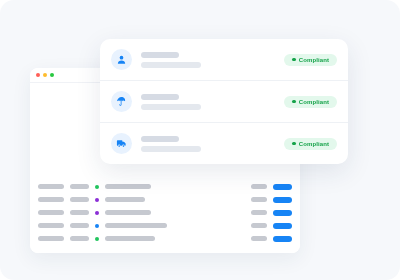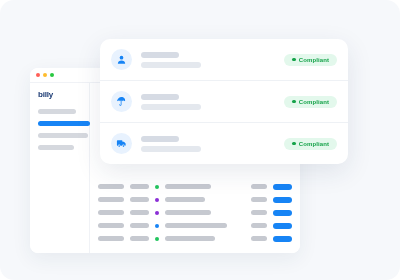--- a/index.html
+++ b/index.html
@@ -143,28 +143,20 @@
   <div id="browser-window">
 
     <div id="browser-titlebar">
       <span class="dot" style="background:#ff5f57"></span>
       <span class="dot" style="background:#febc2e"></span>
       <span class="dot" style="background:#28c840"></span>
     </div>
 
     <div id="browser-body">
 
-      <div id="sidebar">
-        <div id="brand-logo">billy</div>
-
-        <div class="nav-bar" style="width:38px"></div>
-        <div class="nav-bar active" style="width:52px"></div>
-        <div class="nav-bar" style="width:50px"></div>
-        <div class="nav-bar" style="width:36px"></div>
-      </div>
 
       <div id="content-area">
         <div id="data-table">
 
           <div class="table-row">
             <span class="cell-bar c1"></span>
             <span class="cell-bar c2"></span>
             <span class="status-dot" style="background:#22c55e"></span>
             <span class="cell-bar c3" style="width:46px"></span>
             <span class="cell-bar c4" style="margin-left:auto"></span>

